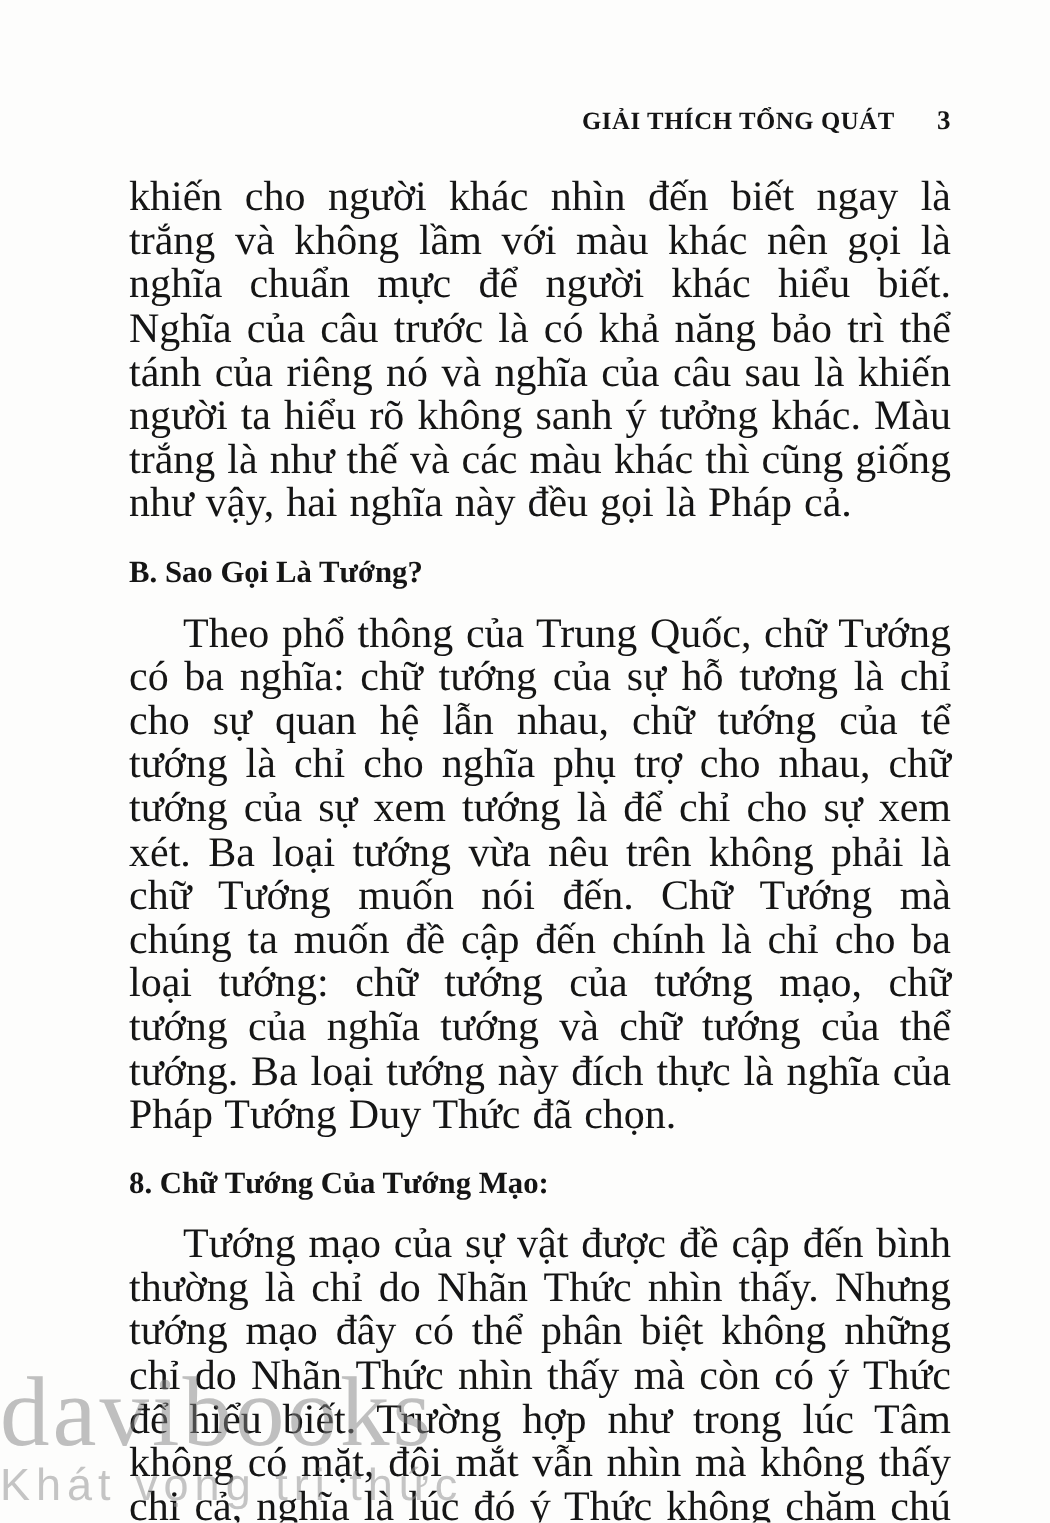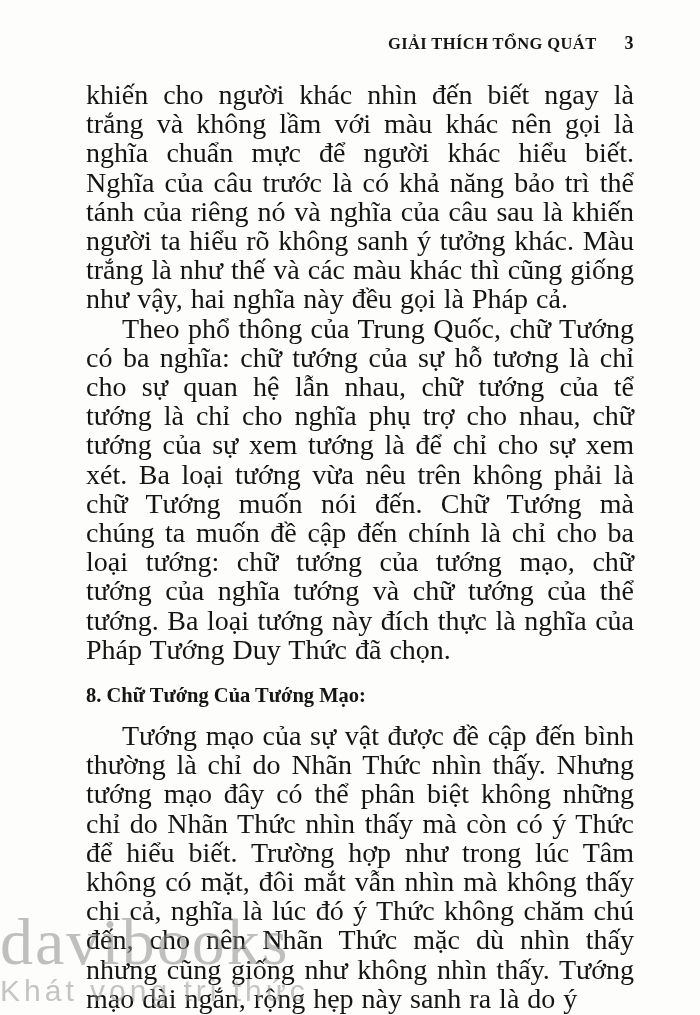--- a/index.html
+++ b/index.html
@@ -11,21 +11,21 @@
     height: 1015px;
     background: #fdfdfc;
     font-family: "Liberation Serif", serif;
     color: #151515;
     position: relative;
     overflow: hidden;
   }
   .page {
     position: absolute;
     inset: 0;
-    padding: 33px 66px 0 86px;
+    padding: 70px 66px 0 86px;
     box-sizing: border-box;
   }
   .running-header {
     display: flex;
     justify-content: flex-end;
     align-items: baseline;
     gap: 28px;
     font-weight: bold;
     font-size: 16.5px;
     letter-spacing: 0.4px;
@@ -82,20 +82,21 @@
 
 <div class="page">
 
   <div class="running-header">
     <span class="chapter-title">GIẢI THÍCH TỔNG QUÁT</span>
     <span class="page-num">3</span>
   </div>
 
   <p class="body-text">khiến cho người khác nhìn đến biết ngay là trắng và không lầm với màu khác nên gọi là nghĩa chuẩn mực để người khác hiểu biết. Nghĩa của câu trước là có khả năng bảo trì thể tánh của riêng nó và nghĩa của câu sau là khiến người ta hiểu rõ không sanh ý tưởng khác. Màu trắng là như thế và các màu khác thì cũng giống như vậy, hai nghĩa này đều gọi là Pháp cả.</p>
 
+  <h2 class="section-heading">B. Sao Gọi Là Tướng?</h2>
 
   <p class="body-text indent">Theo phổ thông của Trung Quốc, chữ Tướng có ba nghĩa: chữ tướng của sự hỗ tương là chỉ cho sự quan hệ lẫn nhau, chữ tướng của tể tướng là chỉ cho nghĩa phụ trợ cho nhau, chữ tướng của sự xem tướng là để chỉ cho sự xem xét.  Ba loại tướng vừa nêu trên không phải là chữ Tướng muốn nói đến. Chữ Tướng mà chúng ta muốn đề cập đến chính là chỉ cho ba loại tướng: chữ tướng của tướng mạo, chữ tướng của nghĩa tướng và chữ tướng của thể tướng. Ba loại tướng này đích thực là nghĩa của Pháp Tướng Duy Thức đã chọn.</p>
 
   <h2 class="section-heading">8. Chữ Tướng Của Tướng Mạo:</h2>
 
   <p class="body-text indent">Tướng mạo của sự vật được đề cập đến bình thường là chỉ do Nhãn Thức nhìn thấy. Nhưng tướng mạo đây có thể phân biệt không những chỉ do Nhãn Thức nhìn thấy mà còn có ý Thức để hiểu biết. Trường hợp như trong lúc Tâm không có mặt, đôi mắt vẫn nhìn mà không thấy chi cả, nghĩa là lúc đó ý Thức không chăm chú đến, cho nên Nhãn Thức mặc dù nhìn thấy nhưng cũng giống như không nhìn thấy. Tướng mạo dài ngắn, rộng hẹp này sanh ra là do ý</p>
 
 </div>
 
 <div class="watermark">

